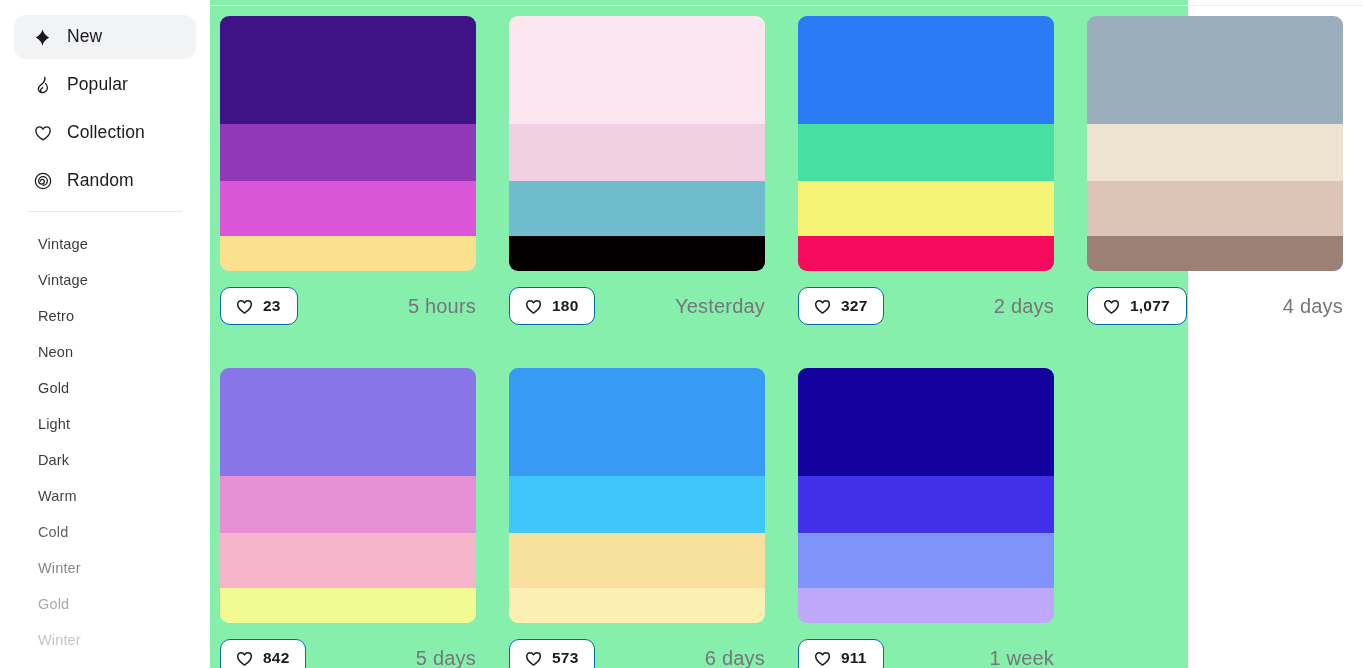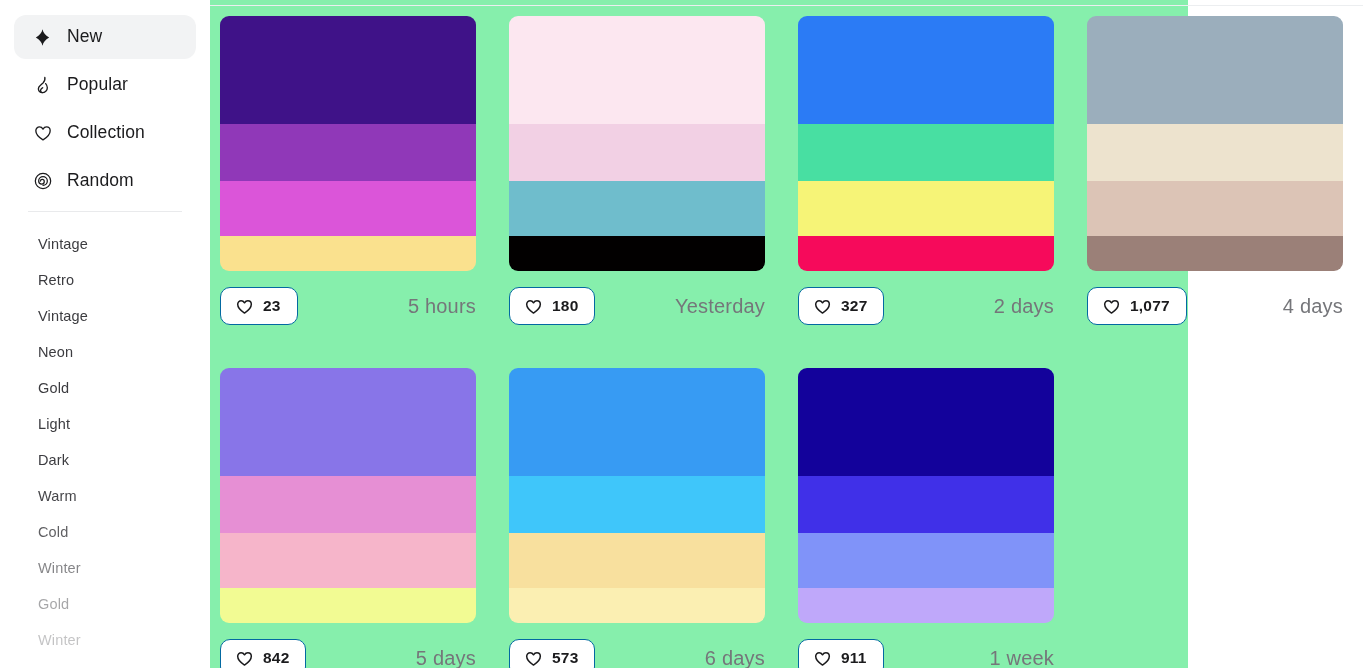--- a/index.html
+++ b/index.html
@@ -185,22 +185,22 @@
               <circle cx="12" cy="12" r="9.2" fill="none" stroke="currentColor" stroke-width="1.5"></circle>
               <path fill="none" stroke="currentColor" stroke-width="1.5" stroke-linecap="round" d="M12 17.2c2.9 0 5.2-2.3 5.2-5.2S14.9 6.8 12 6.8 6.8 9.1 6.8 12c0 2 1.6 3.6 3.6 3.6 1.7 0 3.1-1.4 3.1-3.1 0-1.4-1.1-2.5-2.5-2.5-1.1 0-2 .9-2 2"></path>
             </svg>
           </span>
           <span class="nav-label">Random</span>
         </div>
       </div>
     <div class="divider"></div>
     <div class="tag-list">
         <div class="tag-item" style="opacity: 1;">Vintage</div>
+        <div class="tag-item" style="opacity: 1;">Vintage</div>
         <div class="tag-item" style="opacity: 1;">Retro</div>
-        <div class="tag-item" style="opacity: 1;">Vintage</div>
         <div class="tag-item" style="opacity: 1;">Neon</div>
         <div class="tag-item" style="opacity: 1;">Gold</div>
         <div class="tag-item" style="opacity: 1;">Light</div>
         <div class="tag-item" style="opacity: 1;">Dark</div>
         <div class="tag-item" style="opacity: 0.95;">Warm</div>
         <div class="tag-item" style="opacity: 0.82;">Cold</div>
         <div class="tag-item" style="opacity: 0.62;">Winter</div>
         <div class="tag-item" style="opacity: 0.45;">Gold</div>
         <div class="tag-item" style="opacity: 0.3;">Winter</div>
         <div class="tag-item" style="opacity: 0.16;">Spring</div>

